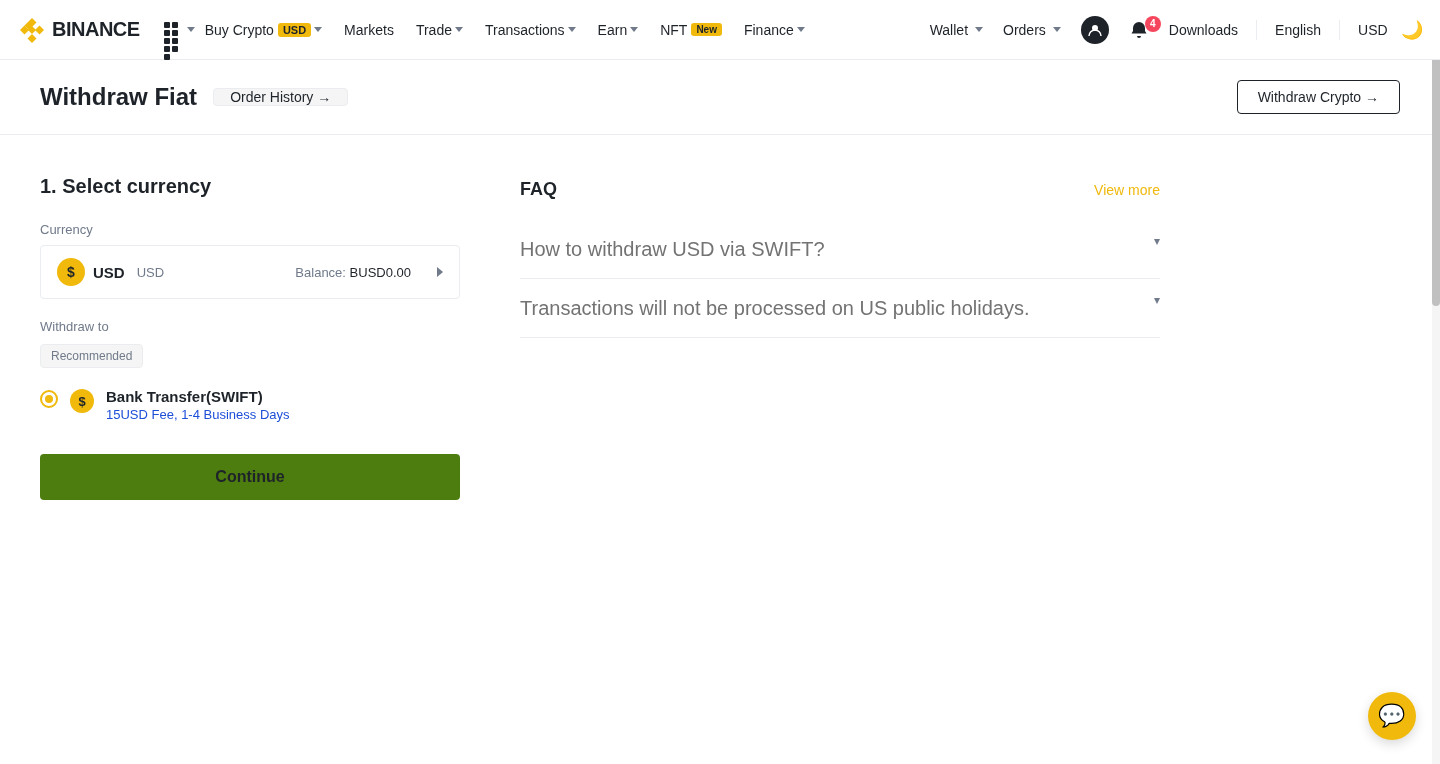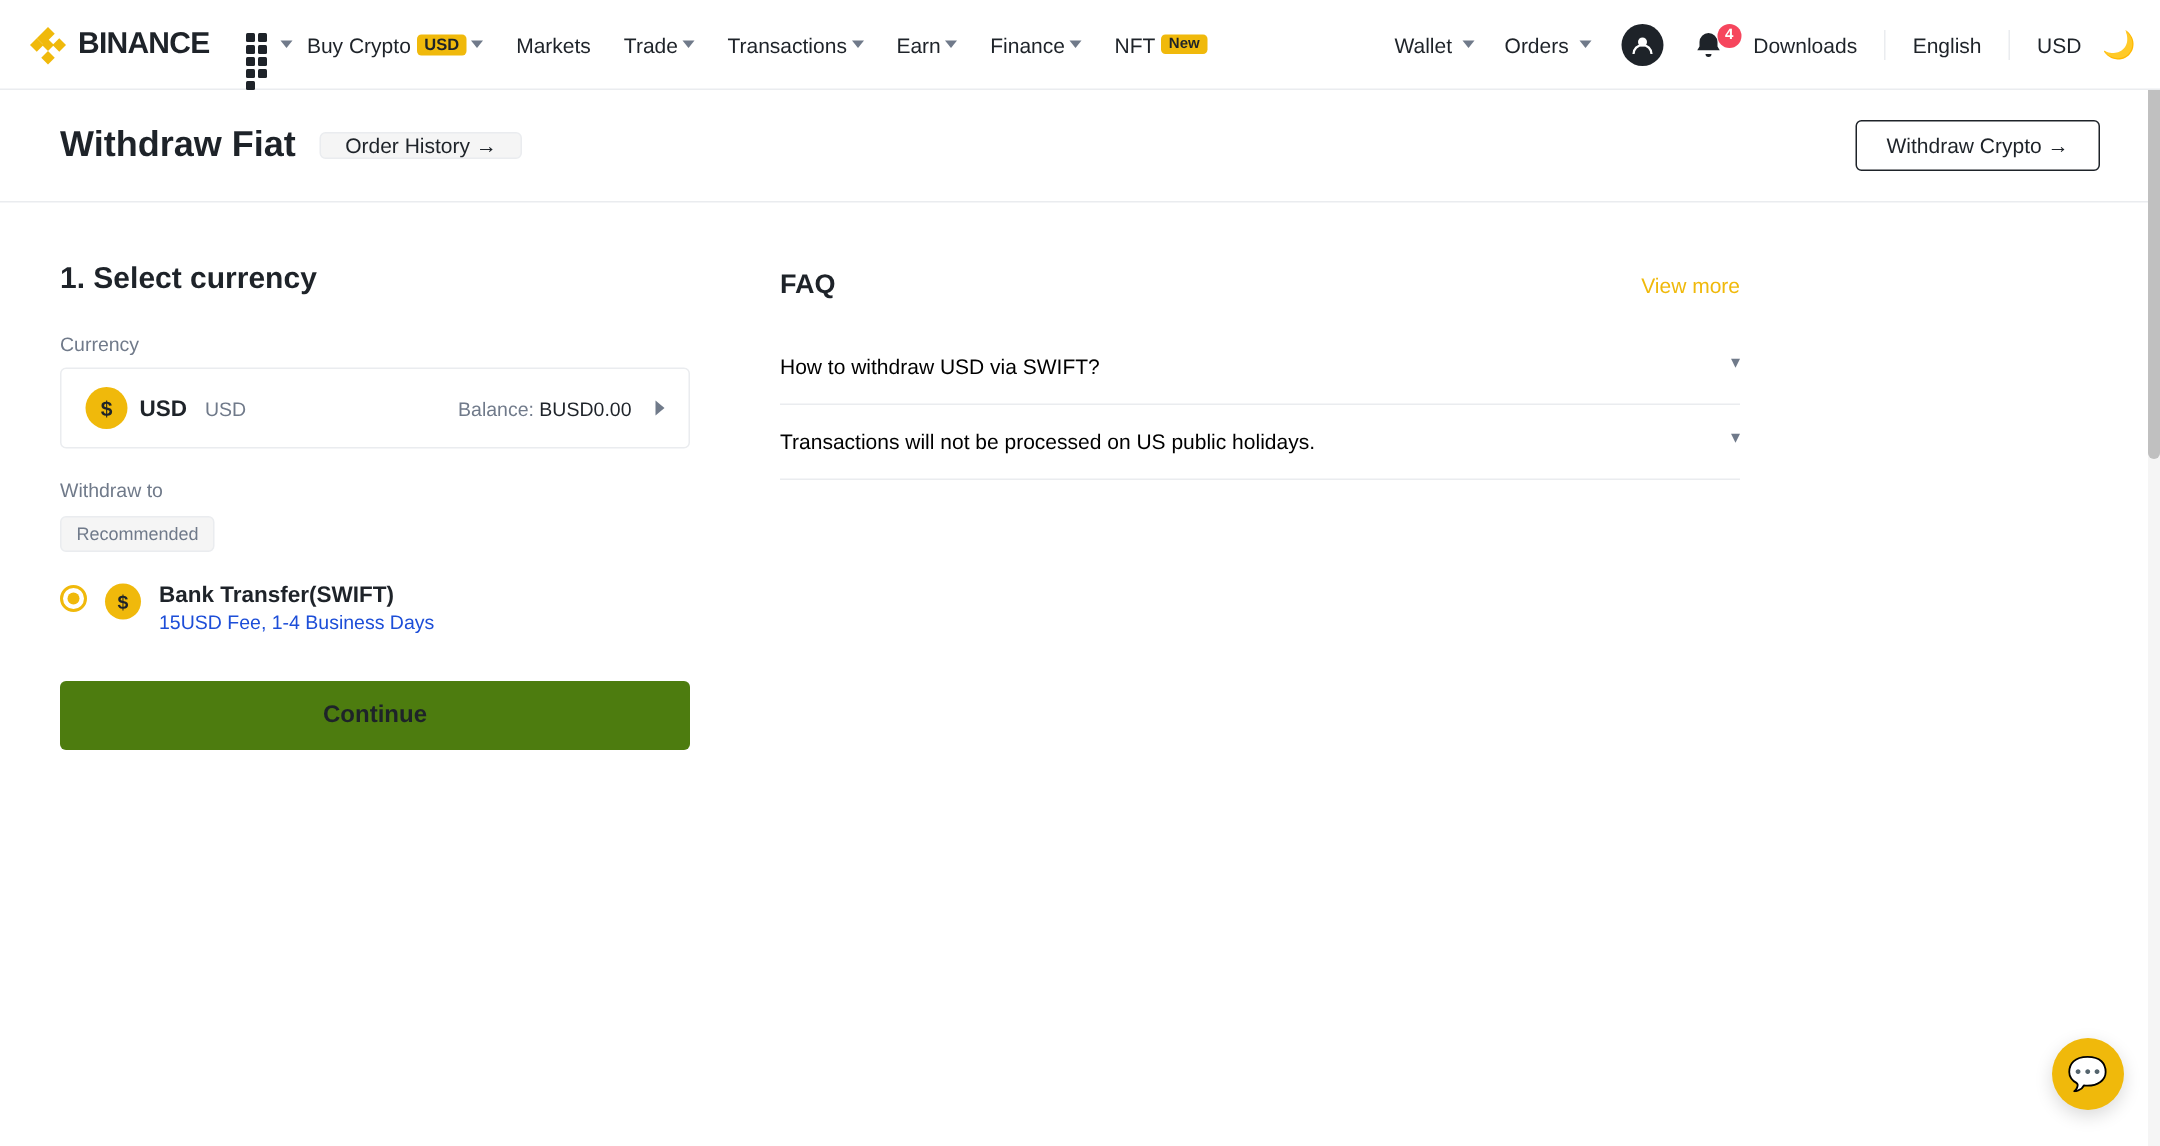--- a/index.html
+++ b/index.html
@@ -117,21 +117,21 @@
     .right-panel { flex: 1; padding-top: 4px; }
     .faq-header { display: flex; align-items: center; justify-content: space-between; margin-bottom: 20px; }
     .faq-title { font-size: 18px; font-weight: 600; color: #1e2329; }
     .view-more { color: #f0b90b; font-size: 14px; cursor: pointer; }
 
     .faq-item {
       border-bottom: 1px solid #eaecef; padding: 14px 0;
       display: flex; align-items: flex-start; justify-content: space-between; cursor: pointer;
     }
     .faq-item:first-of-type { border-top: 1px solid #eaecef; }
-    .faq-question { font-size: 14px; color: #000000; line-height: 1.5; flex: 1; }
+    .faq-question { font-size: 20px; color: #737373; line-height: 1.5; flex: 1; }
     .faq-chevron { color: #707a8a; margin-left: 8px; font-size: 12px; }
 
     
     .chat-btn {
       position: fixed; bottom: 24px; right: 24px;
       width: 48px; height: 48px; border-radius: 50%; background: #f0b90b;
       display: flex; align-items: center; justify-content: center;
       cursor: pointer; box-shadow: 0 4px 12px rgba(0,0,0,0.15);
       font-size: 22px;
     }
@@ -188,26 +188,26 @@
     </div>
     <div class="nav-item">
       <span>Transactions</span>
       <span class="chevron-down"></span>
     </div>
     <div class="nav-item">
       <span>Earn</span>
       <span class="chevron-down"></span>
     </div>
     <div class="nav-item">
-      <span>Finance</span>
-      <span class="chevron-down"></span>
-    </div>
-    <div class="nav-item">
       <span>NFT</span>
       <span class="nav-badge-new">New</span>
+    </div>
+    <div class="nav-item">
+      <span>Finance</span>
+      <span class="chevron-down"></span>
     </div>
   </div>
 
   <div class="nav-right">
     <div class="nav-right-item">
       <span>Wallet</span>
       <span class="chevron-down"></span>
     </div>
     <div class="nav-right-item">
       <span>Orders</span>
@@ -255,21 +255,21 @@
   <div class="left-panel">
     <h2 class="section-title">1. Select currency</h2>
 
     <div class="field-label">Currency</div>
     <div class="currency-select">
       <div class="currency-left">
         <div class="currency-icon">$</div>
         <span class="currency-name">USD</span>
         <span class="currency-sub">USD</span>
       </div>
-      <div style="display:flex;align-items:center;gap:8px;">
+      <div style="display:flex;align-items:center;gap:18px;">
         <span class="currency-balance">
           <span>Balance:</span>
           <span class="balance-val">BUSD0.00</span>
         </span>
         <span class="chevron-right"></span>
       </div>
     </div>
 
     <div class="withdraw-to-label">Withdraw to</div>
     <span class="recommended-badge">Recommended</span>

